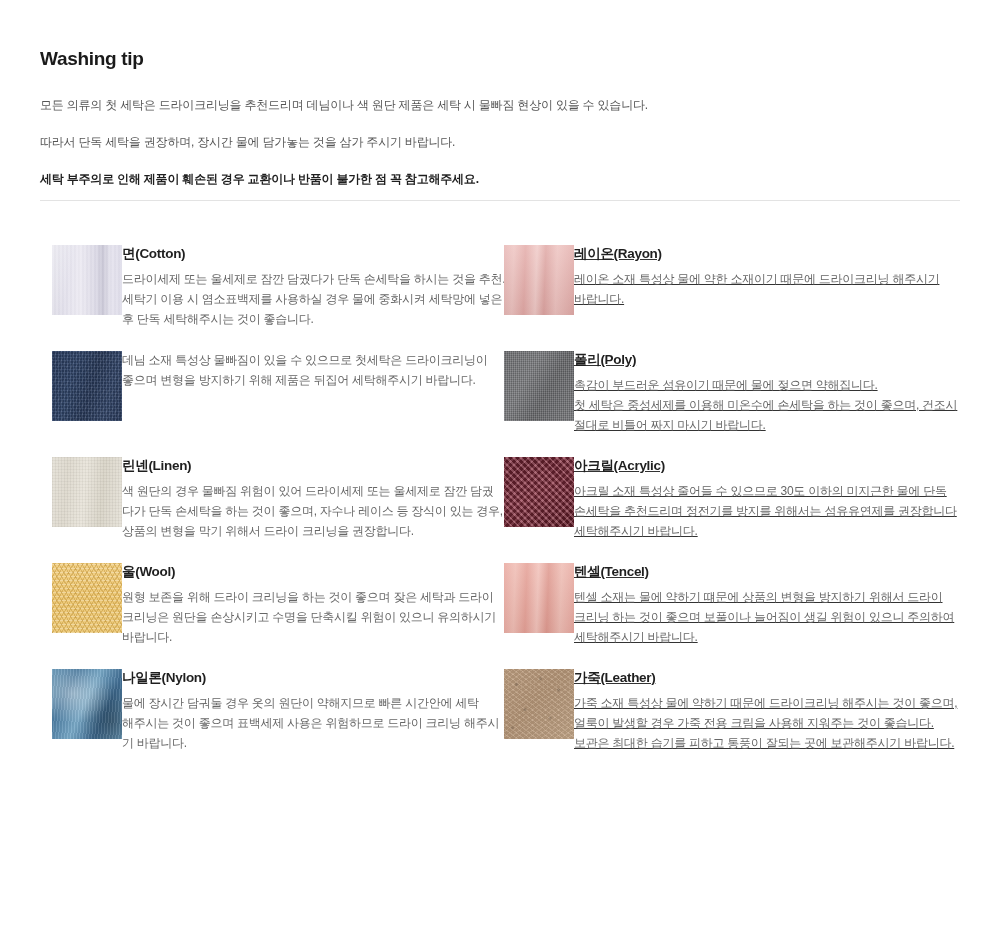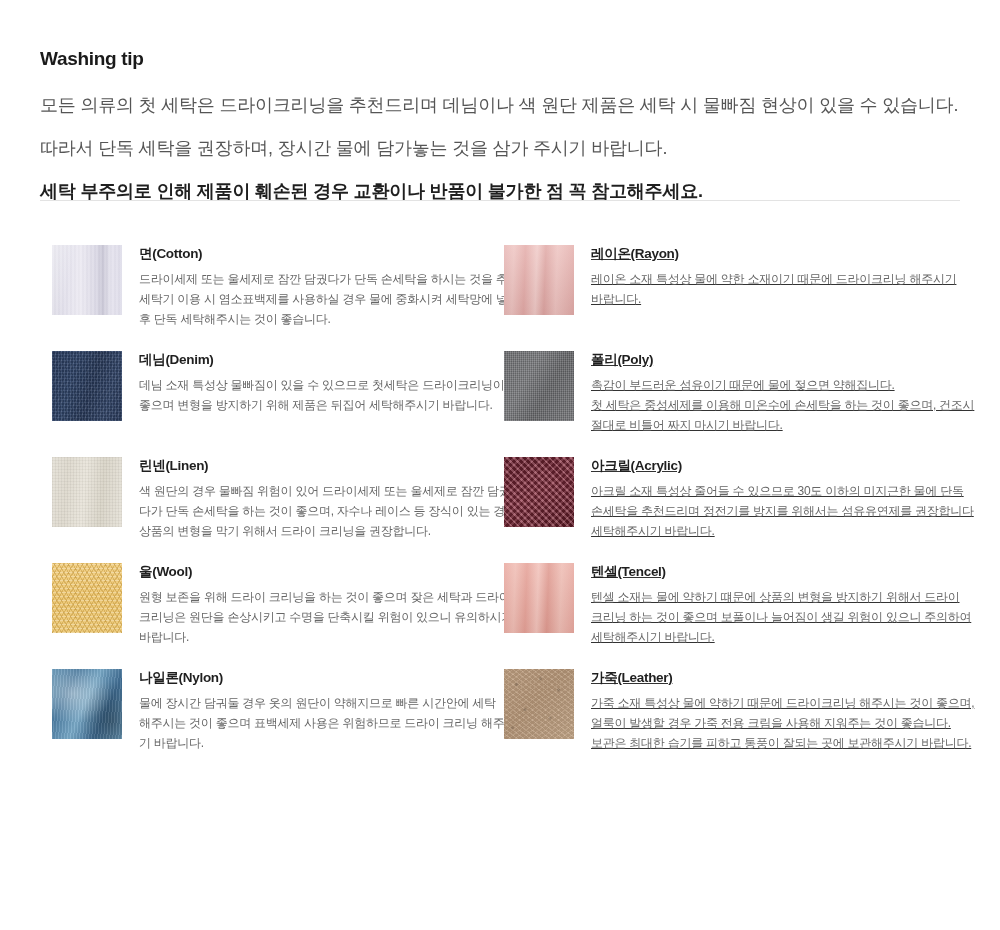--- a/index.html
+++ b/index.html
@@ -33,21 +33,21 @@
   }
   .intro-title {
     font-size: 19px;
     font-weight: bold;
     color: #1a1a1a;
     letter-spacing: -0.3px;
     margin: 0 0 22px 0;
     line-height: 1.2;
   }
   .intro-line {
-    font-size: 18px;
+    font-size: 12px;
     line-height: 25px;
     color: #555555;
     letter-spacing: -0.2px;
     white-space: nowrap;
   }
   .intro-line.strong {
     font-weight: bold;
     color: #1f1f1f;
   }
 
@@ -84,21 +84,20 @@
     margin-top: 2px;
     position: relative;
     overflow: hidden;
     background: #dddddd;
   }
   .swatch-tex {
     position: absolute;
     inset: 0;
   }
   .fabric-text {
-    margin-left: 17px;
     padding-top: 1px;
     width: 352px;
   }
   .fabric-name {
     font-size: 13.5px;
     font-weight: bold;
     color: #1f1f1f;
     letter-spacing: -0.3px;
     line-height: 20px;
     margin: 0 0 5px 0;
@@ -276,21 +275,20 @@
           <span class="dline">바랍니다.</span>
         </p>
       </div>
     </div>
 
     <div class="fabric-item left">
       <div class="swatch">
           <span class="swatch-tex tex-denim"></span>
         </div>
       <div class="fabric-text">
-        <p class="fabric-name">데님(Denim)</p>
         <p class="fabric-desc">
           <span class="dline">데님 소재 특성상 물빠짐이 있을 수 있으므로 첫세탁은 드라이크리닝이</span>
           <span class="dline">좋으며 변형을 방지하기 위해 제품은 뒤집어 세탁해주시기 바랍니다.</span>
         </p>
       </div>
     </div>
 
     <div class="fabric-item right">
       <div class="swatch">
           <span class="swatch-tex tex-poly"></span>

